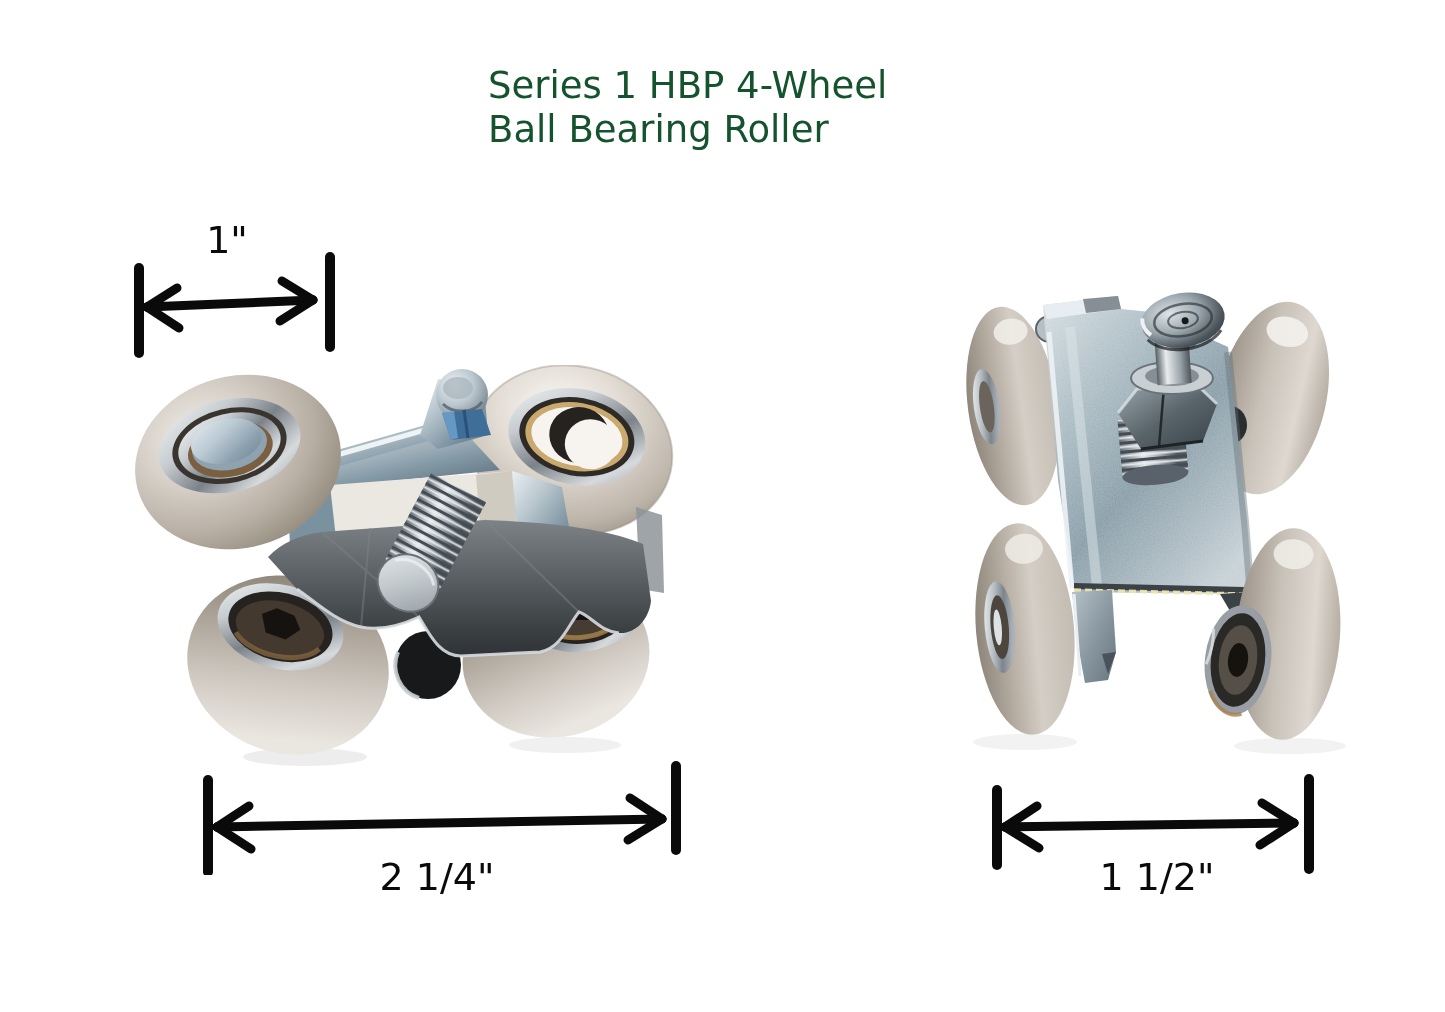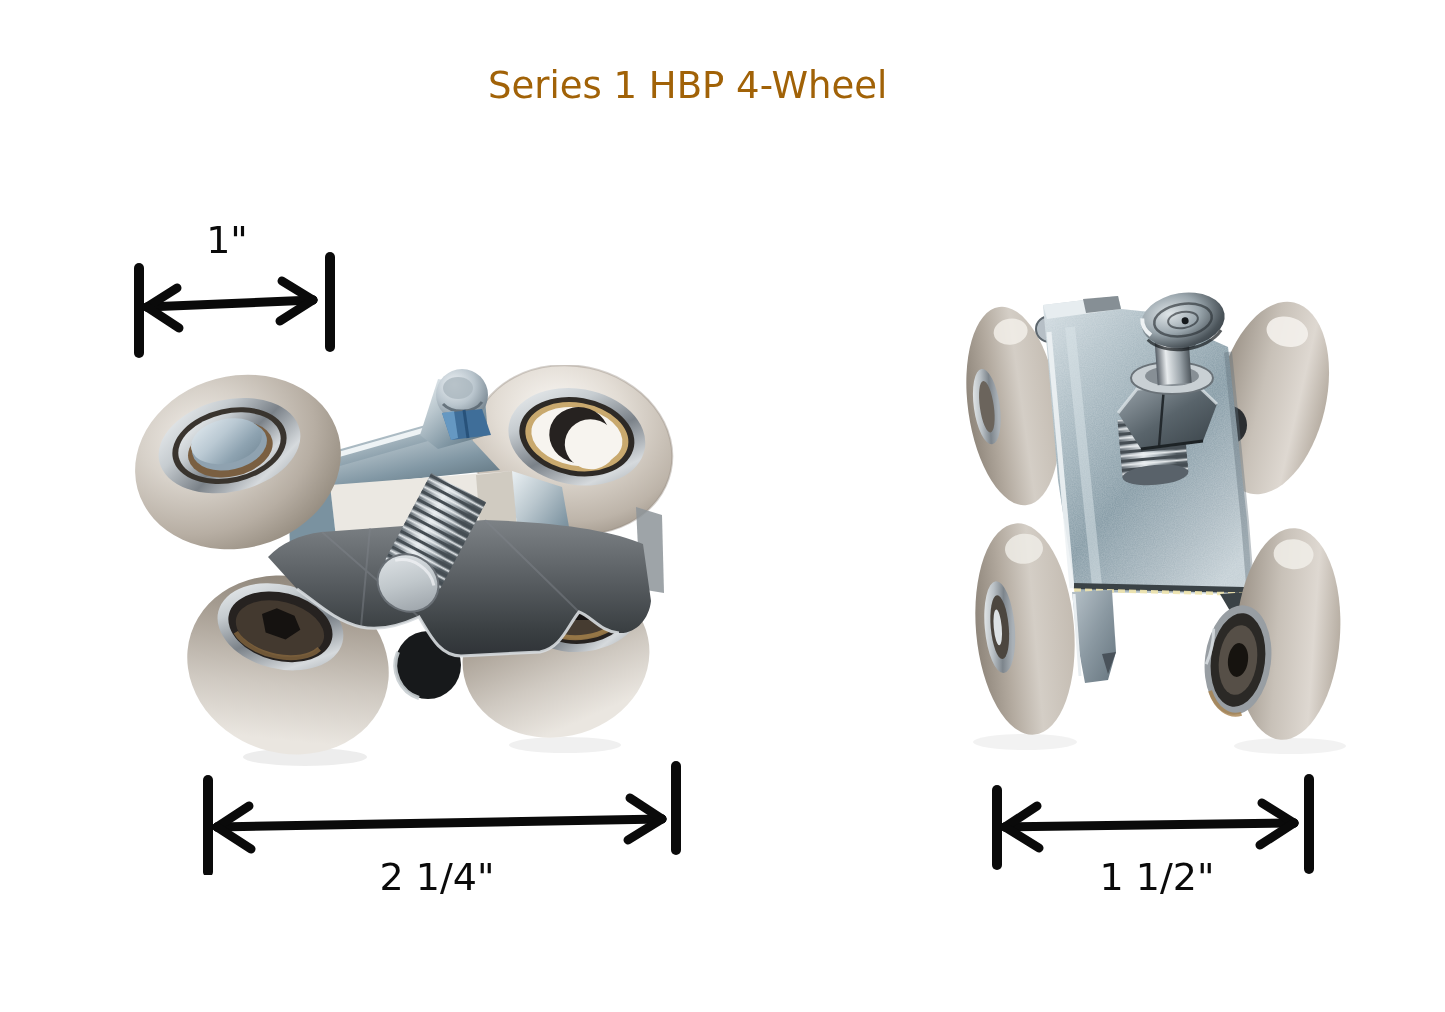--- a/index.html
+++ b/index.html
@@ -1,32 +1,33 @@
 <!DOCTYPE html>
 <html><head>
 <meta charset="utf-8">
 <style>
   html,body{margin:0;padding:0;background:#fff;}
   .canvas{
     position:relative;width:1445px;height:1012px;background:#fff;overflow:hidden;
     font-family:"DejaVu Sans","Liberation Sans",sans-serif;color:#000;
   }
-  .title{position:absolute;left:488px;top:64px;font-size:37px;line-height:44px;color:#a16207;}
+  .title{position:absolute;left:488px;top:64px;font-size:37px;line-height:44px;color:#14532d;}
   .dim{position:absolute;}
   .dim svg{position:absolute;left:0;}
   .dim-label{position:absolute;text-align:center;font-size:38px;color:#0a0a0a;white-space:nowrap;}
   .photo{position:absolute;}
 </style>
 </head>
 <body>
 
 <div class="canvas">
 
   <div class="title">
     <div>Series 1 HBP 4-Wheel</div>
+    <div>Ball Bearing Roller</div>
   </div>
 
   <div class="dim" style="left:132px;top:216px;width:205px;height:150px;">
     <div class="dim-label" style="left:15px;top:2px;width:160px;">1"</div>
     <svg style="top:34px;" width="205" height="112" viewBox="0 0 205 112">
       <g stroke="#0a0a0a" stroke-linecap="round" fill="none">
         <line x1="7" y1="18" x2="7" y2="103" stroke-width="10"></line>
         <line x1="198" y1="7" x2="198" y2="97" stroke-width="10"></line>
         <line x1="15" y1="57" x2="181" y2="50" stroke-width="9"></line>
         <line x1="15" y1="57" x2="45" y2="38" stroke-width="9"></line>

